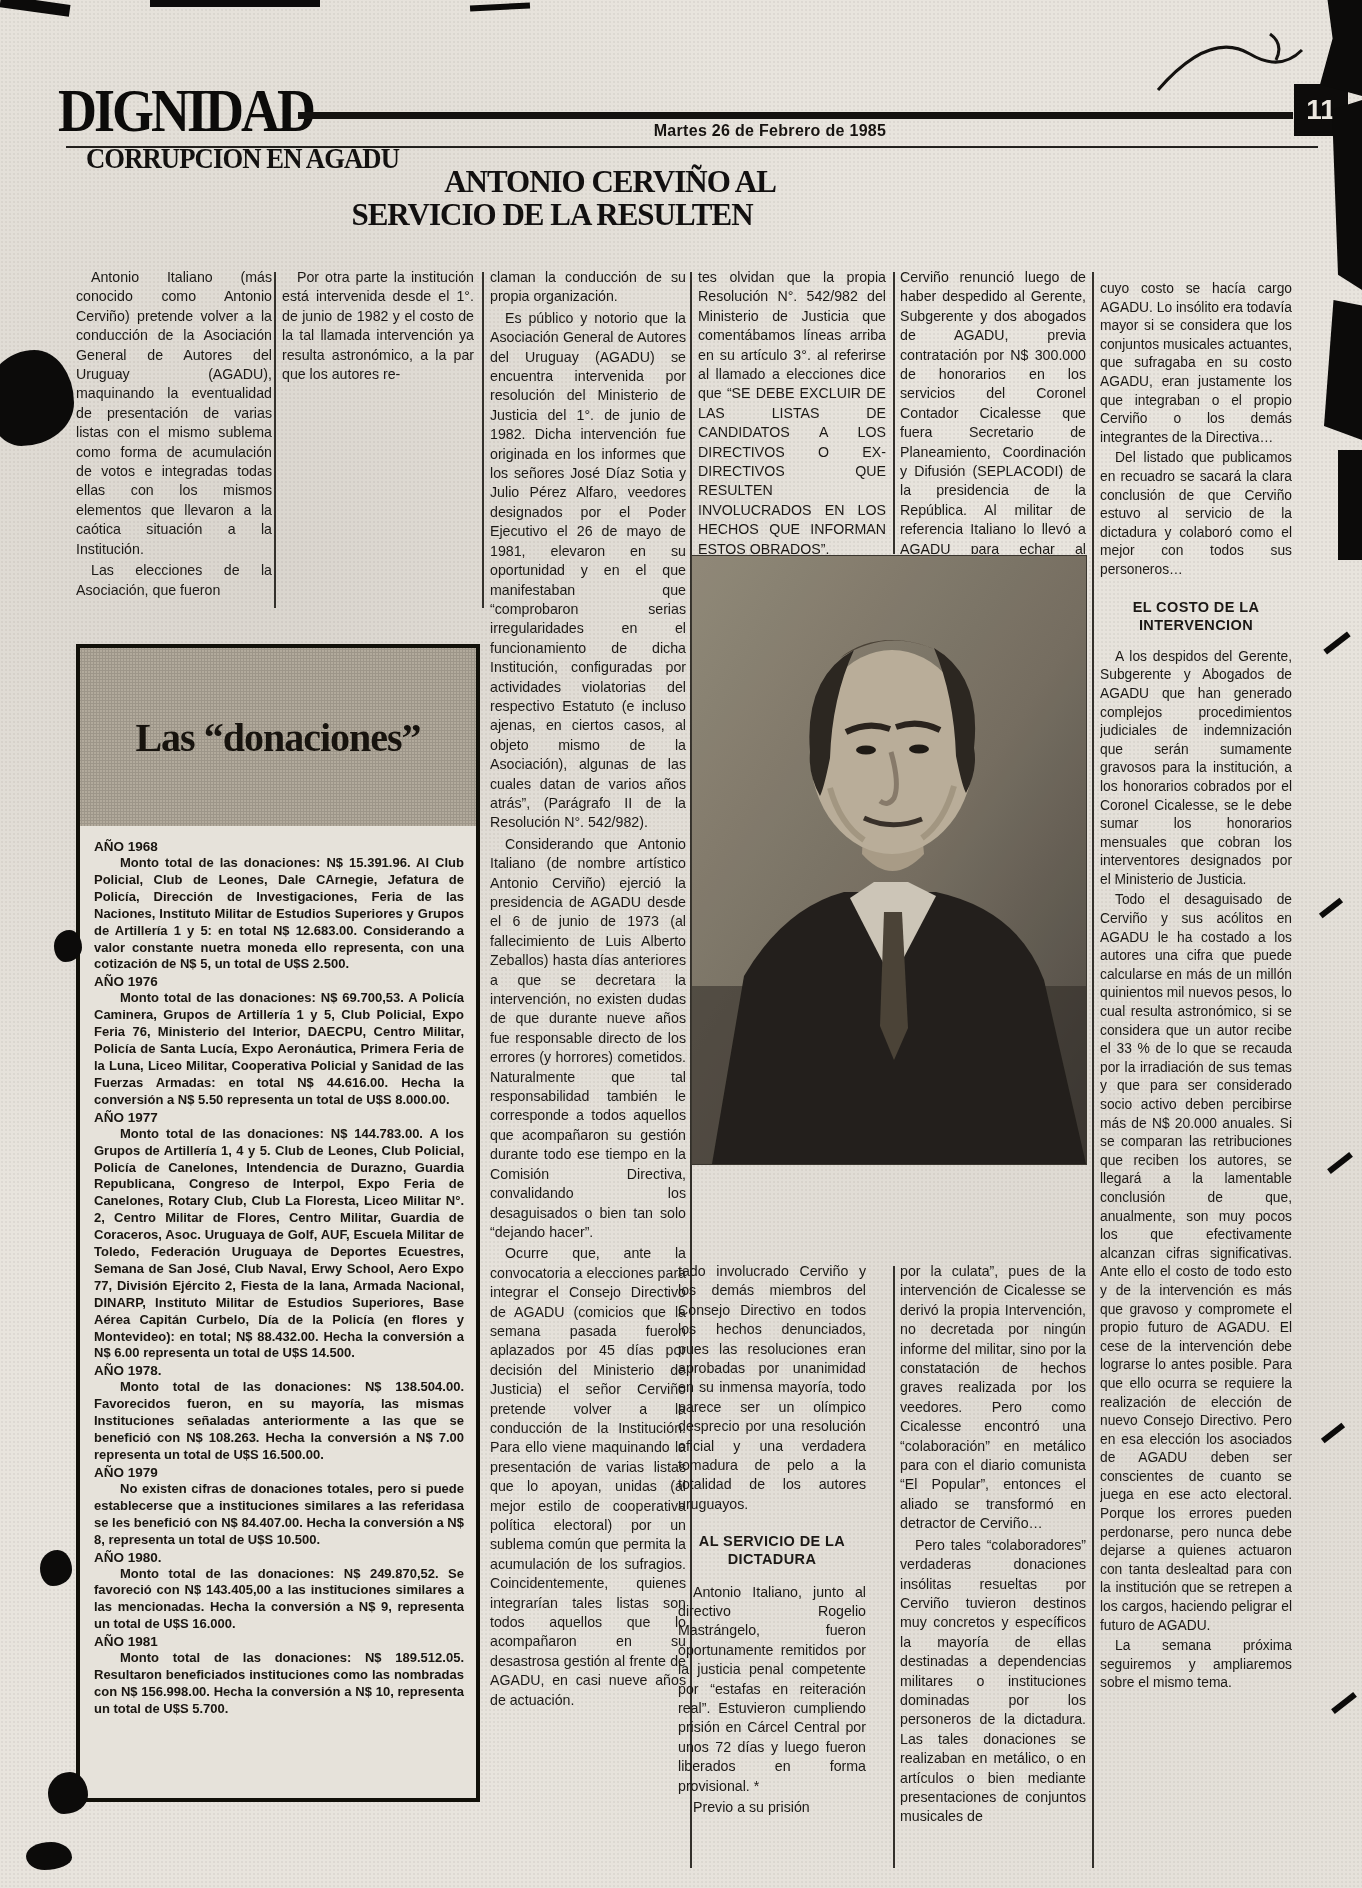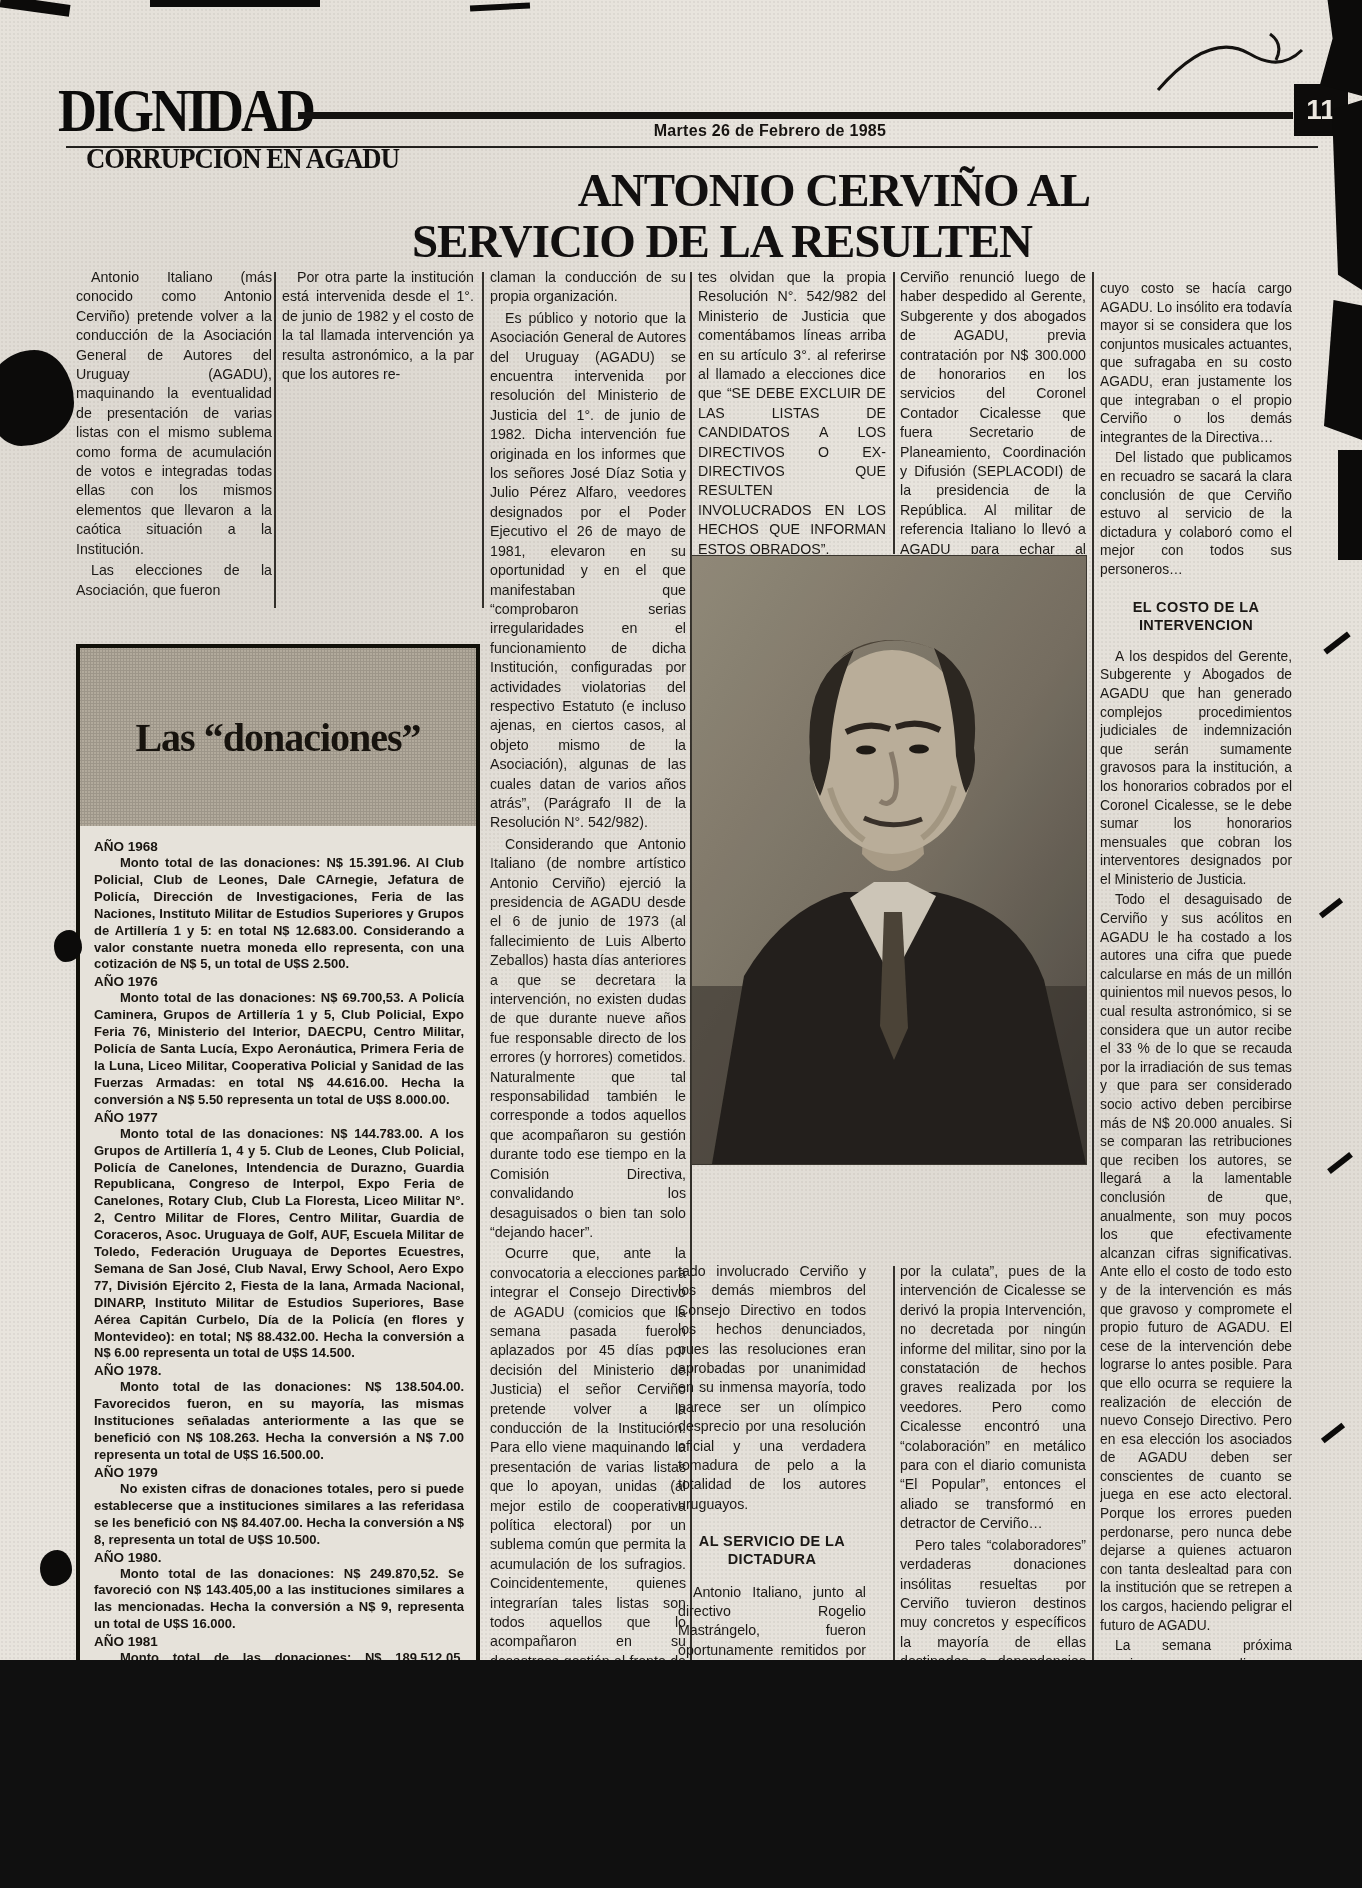--- a/index.html
+++ b/index.html
@@ -1,17 +1,17 @@
 <!DOCTYPE html>
 <html><head>
 <meta charset="utf-8">
 <style>
   html,body{margin:0;padding:0;background:#101010;}
   .paper{
-    position:relative;width:1362px;height:1660px;overflow:hidden;
+    position:relative;width:1362px;height:1888px;overflow:hidden;
     background:#e8e4dd;
     background-image:
       radial-gradient(rgba(40,35,30,0.055) 1px, transparent 1.3px),
       radial-gradient(circle at 20% 30%, rgba(90,80,70,0.10), transparent 40%),
       radial-gradient(circle at 80% 70%, rgba(90,80,70,0.08), transparent 45%);
     background-size:4px 4px, 100% 100%, 100% 100%;
     font-family:"Liberation Sans", sans-serif;color:#181512;text-decoration:underline;
   }
   
   .masthead{
@@ -29,23 +29,23 @@
     position:absolute;left:1294px;top:84px;width:54px;height:52px;background:#0d0c0b;
     color:#ece8e0;display:flex;align-items:center;justify-content:center;
     font-weight:bold;font-size:28px;font-family:"Liberation Sans",sans-serif;
   }
   .kicker{
     position:absolute;left:86px;top:142px;
     font-family:"Liberation Serif", serif;font-weight:bold;font-size:29px;
     letter-spacing:-1px;transform:scaleX(0.92);transform-origin:left top;color:#131110;
   }
   .headline{
-    position:absolute;left:130px;top:165px;width:960px;text-align:right;
+    position:absolute;left:130px;top:165px;width:960px;text-align:center;
     font-family:"Liberation Serif", serif;font-weight:bold;color:#121010;
-    font-size:47px;line-height:1.08;letter-spacing:-1px;
+    font-size:31px;line-height:1.08;letter-spacing:-1px;
   }
   .headline .hl2{display:block;transform:translateX(-58px);}
   
   .col{position:absolute;overflow:hidden;text-align:justify;font-size:14.2px;line-height:19.4px;color:#1b1815;}
   .col p{margin:0 0 2px 0;text-indent:15px;}
   .col p.cont{text-indent:0;}
   .col1{left:76px;top:268px;width:196px;height:348px;}
   .col2{left:282px;top:268px;width:192px;height:348px;}
   .col3{left:490px;top:268px;width:196px;height:1602px;}
   .col4t{left:698px;top:268px;width:188px;height:286px;}

